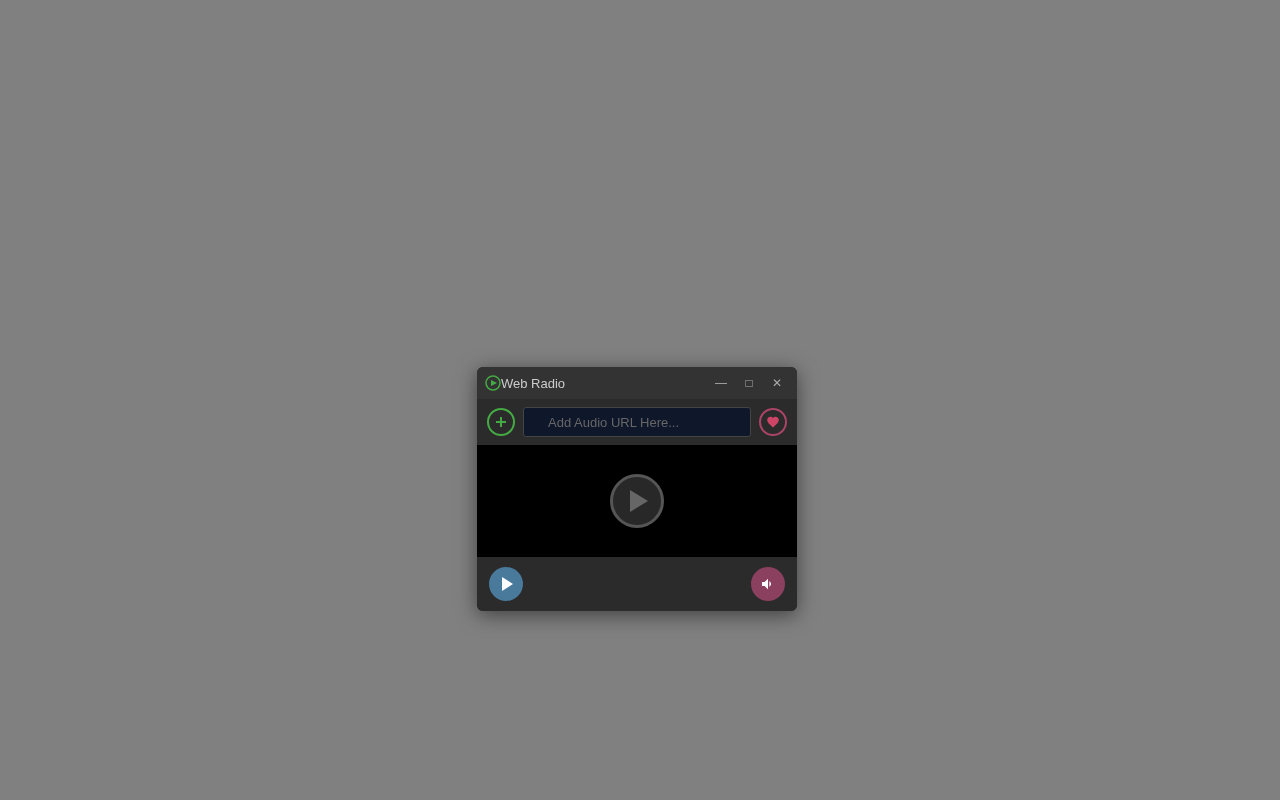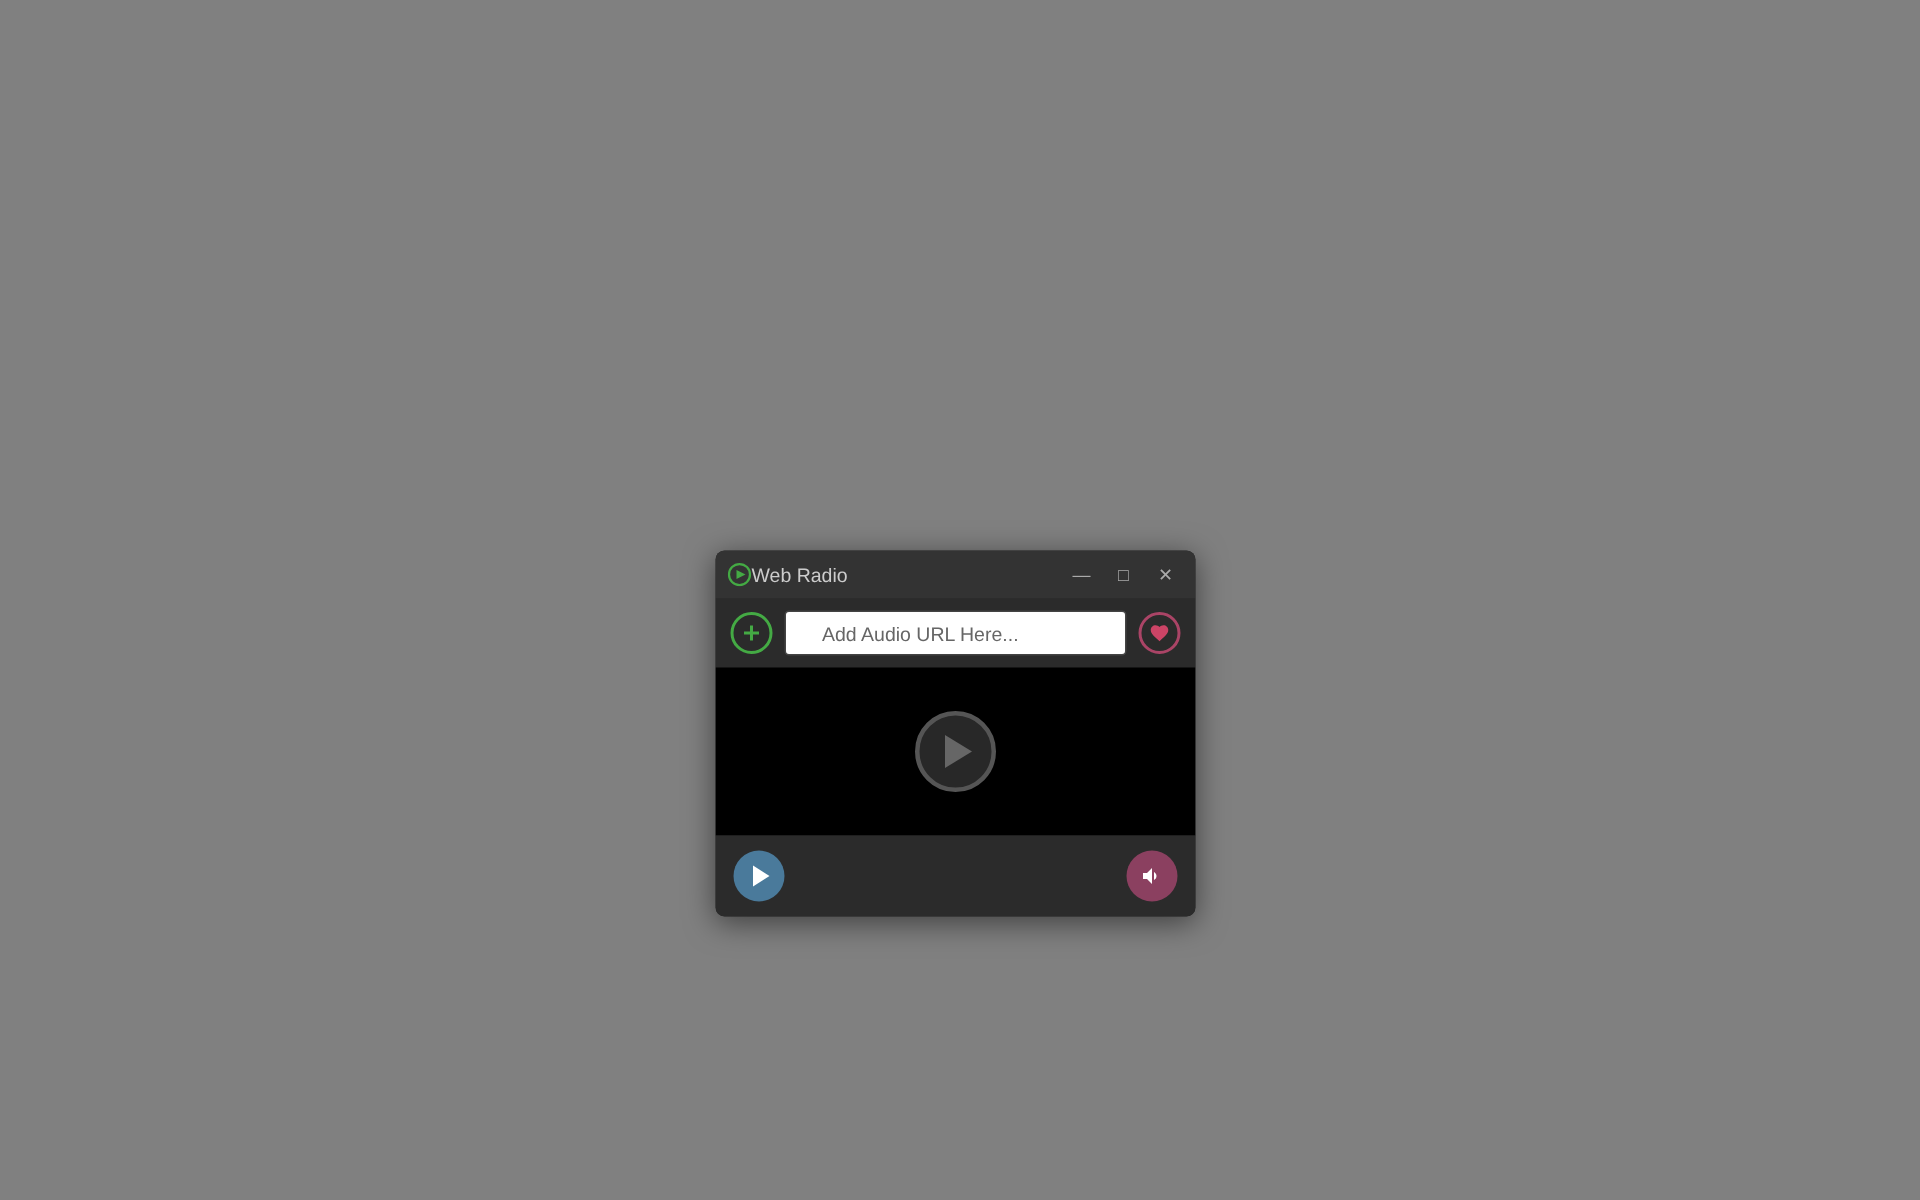--- a/index.html
+++ b/index.html
@@ -117,21 +117,21 @@
     .add-btn-inner::after {
       width: 10px;
       height: 2px;
       top: 6px;
       left: 2px;
     }
 
     .url-input {
       flex: 1;
       height: 30px;
-      background-color: #ffffff;
+      background-color: #0f172a;
       border: 1px solid #444444;
       border-radius: 3px;
       color: #888888;
       font-size: 13px;
       padding: 0 24px;
       outline: none;
     }
 
     .url-input::placeholder {
       color: #666666;

